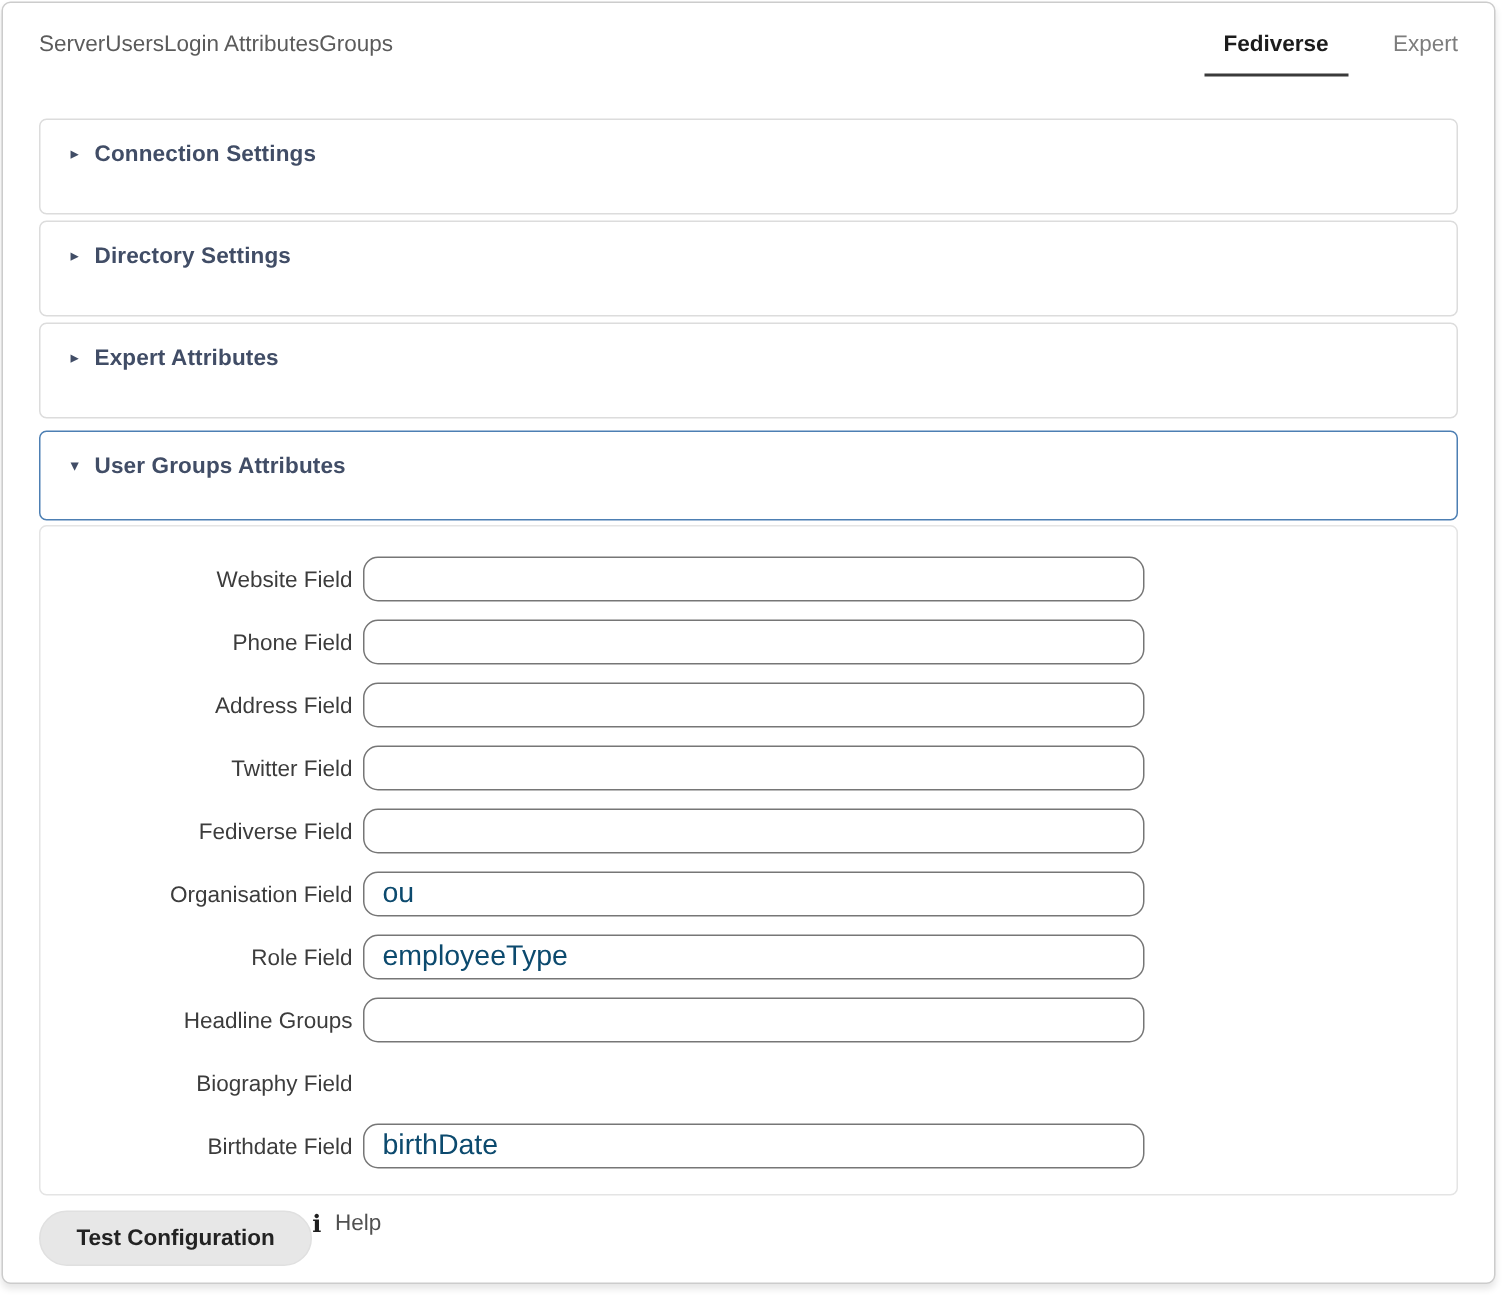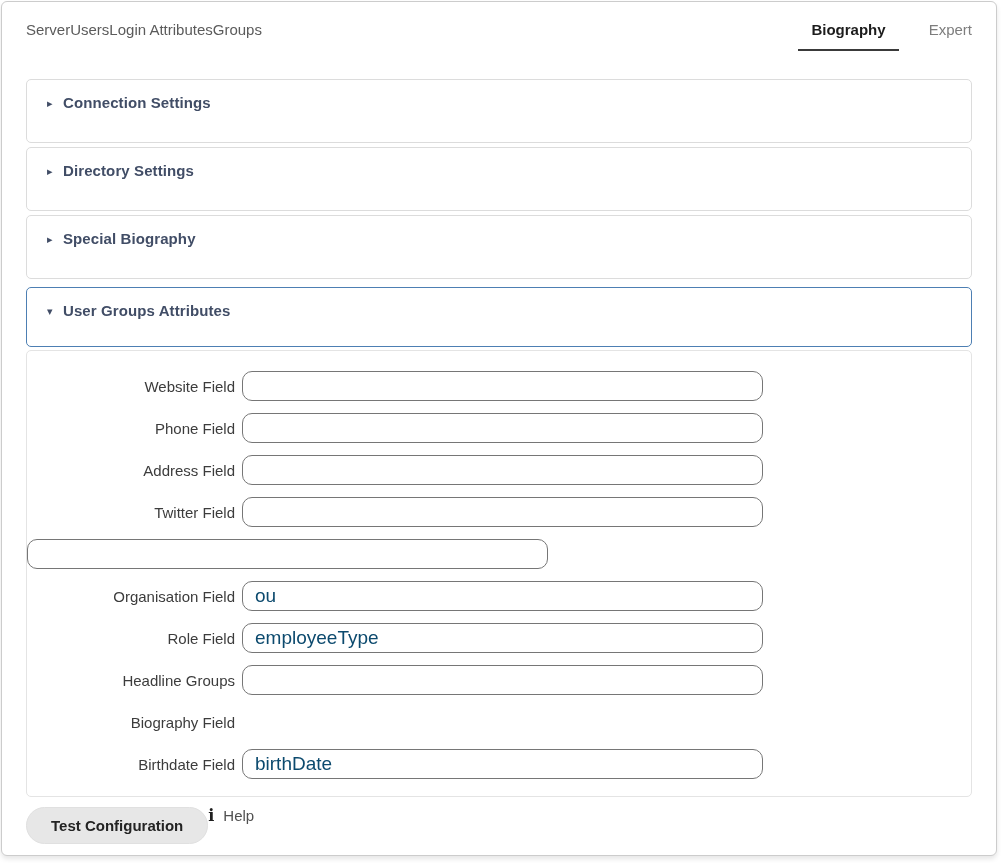--- a/index.html
+++ b/index.html
@@ -121,48 +121,49 @@
 
 <div class="card">
   <div class="tabbar">
     <div class="tab-group left">
         <span class="tab">Server</span>
         <span class="tab">Users</span>
         <span class="tab">Login Attributes</span>
         <span class="tab">Groups</span>
       </div>
     <div class="tab-group right">
-        <span class="tab right-tab active">Biography</span>
+        <span class="tab right-tab active">Fediverse</span>
         <span class="tab right-tab">Expert</span>
       </div>
   </div>
 
   <div id="sections">
       <div class="section"><span class="tri">▸</span><span class="section-title">Connection Settings</span></div>
       <div class="section"><span class="tri">▸</span><span class="section-title">Directory Settings</span></div>
-      <div class="section"><span class="tri">▸</span><span class="section-title">Special Biography</span></div>
+      <div class="section"><span class="tri">▸</span><span class="section-title">Expert Attributes</span></div>
       <div class="section expanded"><span class="tri">▾</span><span class="section-title">User Groups Attributes</span></div>
       <div class="section-content">
         <div class="form-row">
           <label class="form-label">Website Field</label>
           <input class="form-input" type="text" value="" style="">
         </div>
         <div class="form-row">
           <label class="form-label">Phone Field</label>
           <input class="form-input" type="text" value="" style="">
         </div>
         <div class="form-row">
           <label class="form-label">Address Field</label>
           <input class="form-input" type="text" value="" style="">
         </div>
         <div class="form-row">
           <label class="form-label">Twitter Field</label>
           <input class="form-input" type="text" value="" style="">
         </div>
         <div class="form-row">
+          <label class="form-label">Fediverse Field</label>
           <input class="form-input" type="text" value="" style="">
         </div>
         <div class="form-row">
           <label class="form-label">Organisation Field</label>
           <input class="form-input" type="text" value="ou" style="">
         </div>
         <div class="form-row">
           <label class="form-label">Role Field</label>
           <input class="form-input" type="text" value="employeeType" style="">
         </div>

